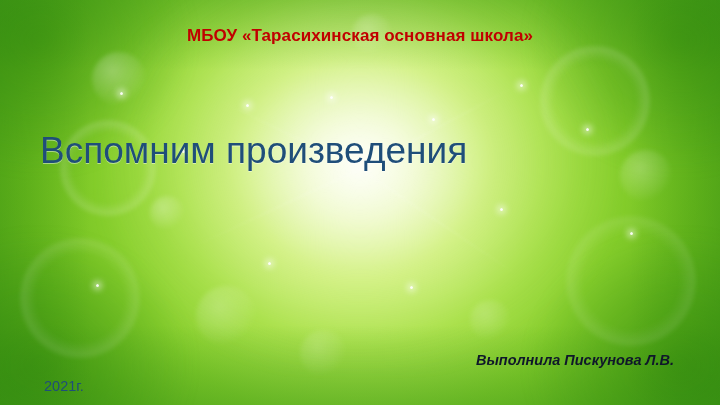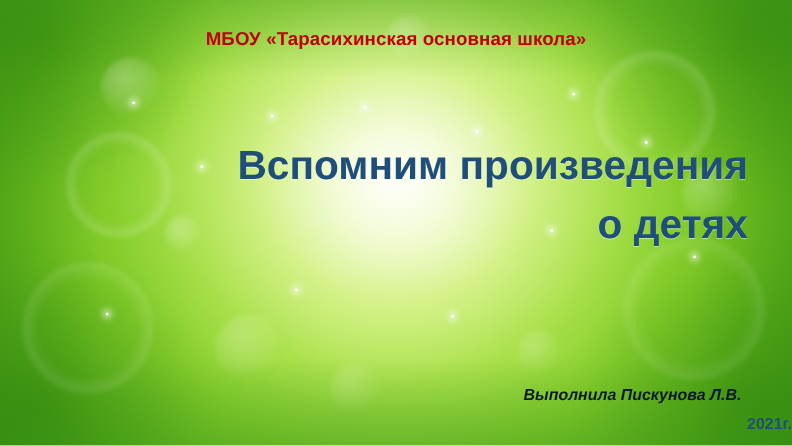--- a/index.html
+++ b/index.html
@@ -95,44 +95,44 @@
     text-align: center;
     font-size: 17px;
     font-weight: bold;
     color: #c00000;
     letter-spacing: 0.1px;
   }
   .main-title {
     position: absolute;
     left: 40px; right: 40px;
     top: 125px;
-    text-align: right;
+    text-align: left;
     font-size: 37px;
-    font-weight: bold;
+    font-weight: normal;
     color: #1f4e79;
     line-height: 1.42;
     text-shadow: 0 1px 0 rgba(255,255,255,0.45);
   }
   .main-title .line2 { display: block; }
   .author {
     position: absolute;
     right: 46px;
     top: 352px;
     font-size: 14.5px;
     font-weight: bold;
     font-style: italic;
     color: #0f172a;
   }
   .year {
     position: absolute;
     left: 0; right: 0;
     top: 378px;
-    text-align: right;
+    text-align: left;
     font-size: 14.5px;
-    font-weight: bold;
+    font-weight: normal;
     color: #1f4e79;
     padding-left: 44px;
   }
 </style>
 </head>
 <body>
 
 <div id="slide">
 
   <div class="bg-base"></div>
@@ -173,20 +173,19 @@
 
   <div class="ray" style="left:360px; top:168px; width:180px; transform:rotate(-28deg); opacity:.45;"></div>
   <div class="ray" style="left:360px; top:168px; width:200px; transform:rotate(34deg); opacity:.35;"></div>
   <div class="ray" style="left:360px; top:168px; width:190px; transform:rotate(155deg); opacity:.35;"></div>
   <div class="ray" style="left:360px; top:168px; width:170px; transform:rotate(206deg); opacity:.3;"></div>
 
   <div class="school-name">МБОУ «Тарасихинская основная школа»</div>
 
   <div class="main-title">
     <span class="line1">Вспомним произведения</span>
-    <span class="line2">о детях</span>
   </div>
 
   <div class="author">Выполнила Пискунова Л.В.</div>
 
   <div class="year">2021г.</div>
 
 </div>
 
 </body></html>

